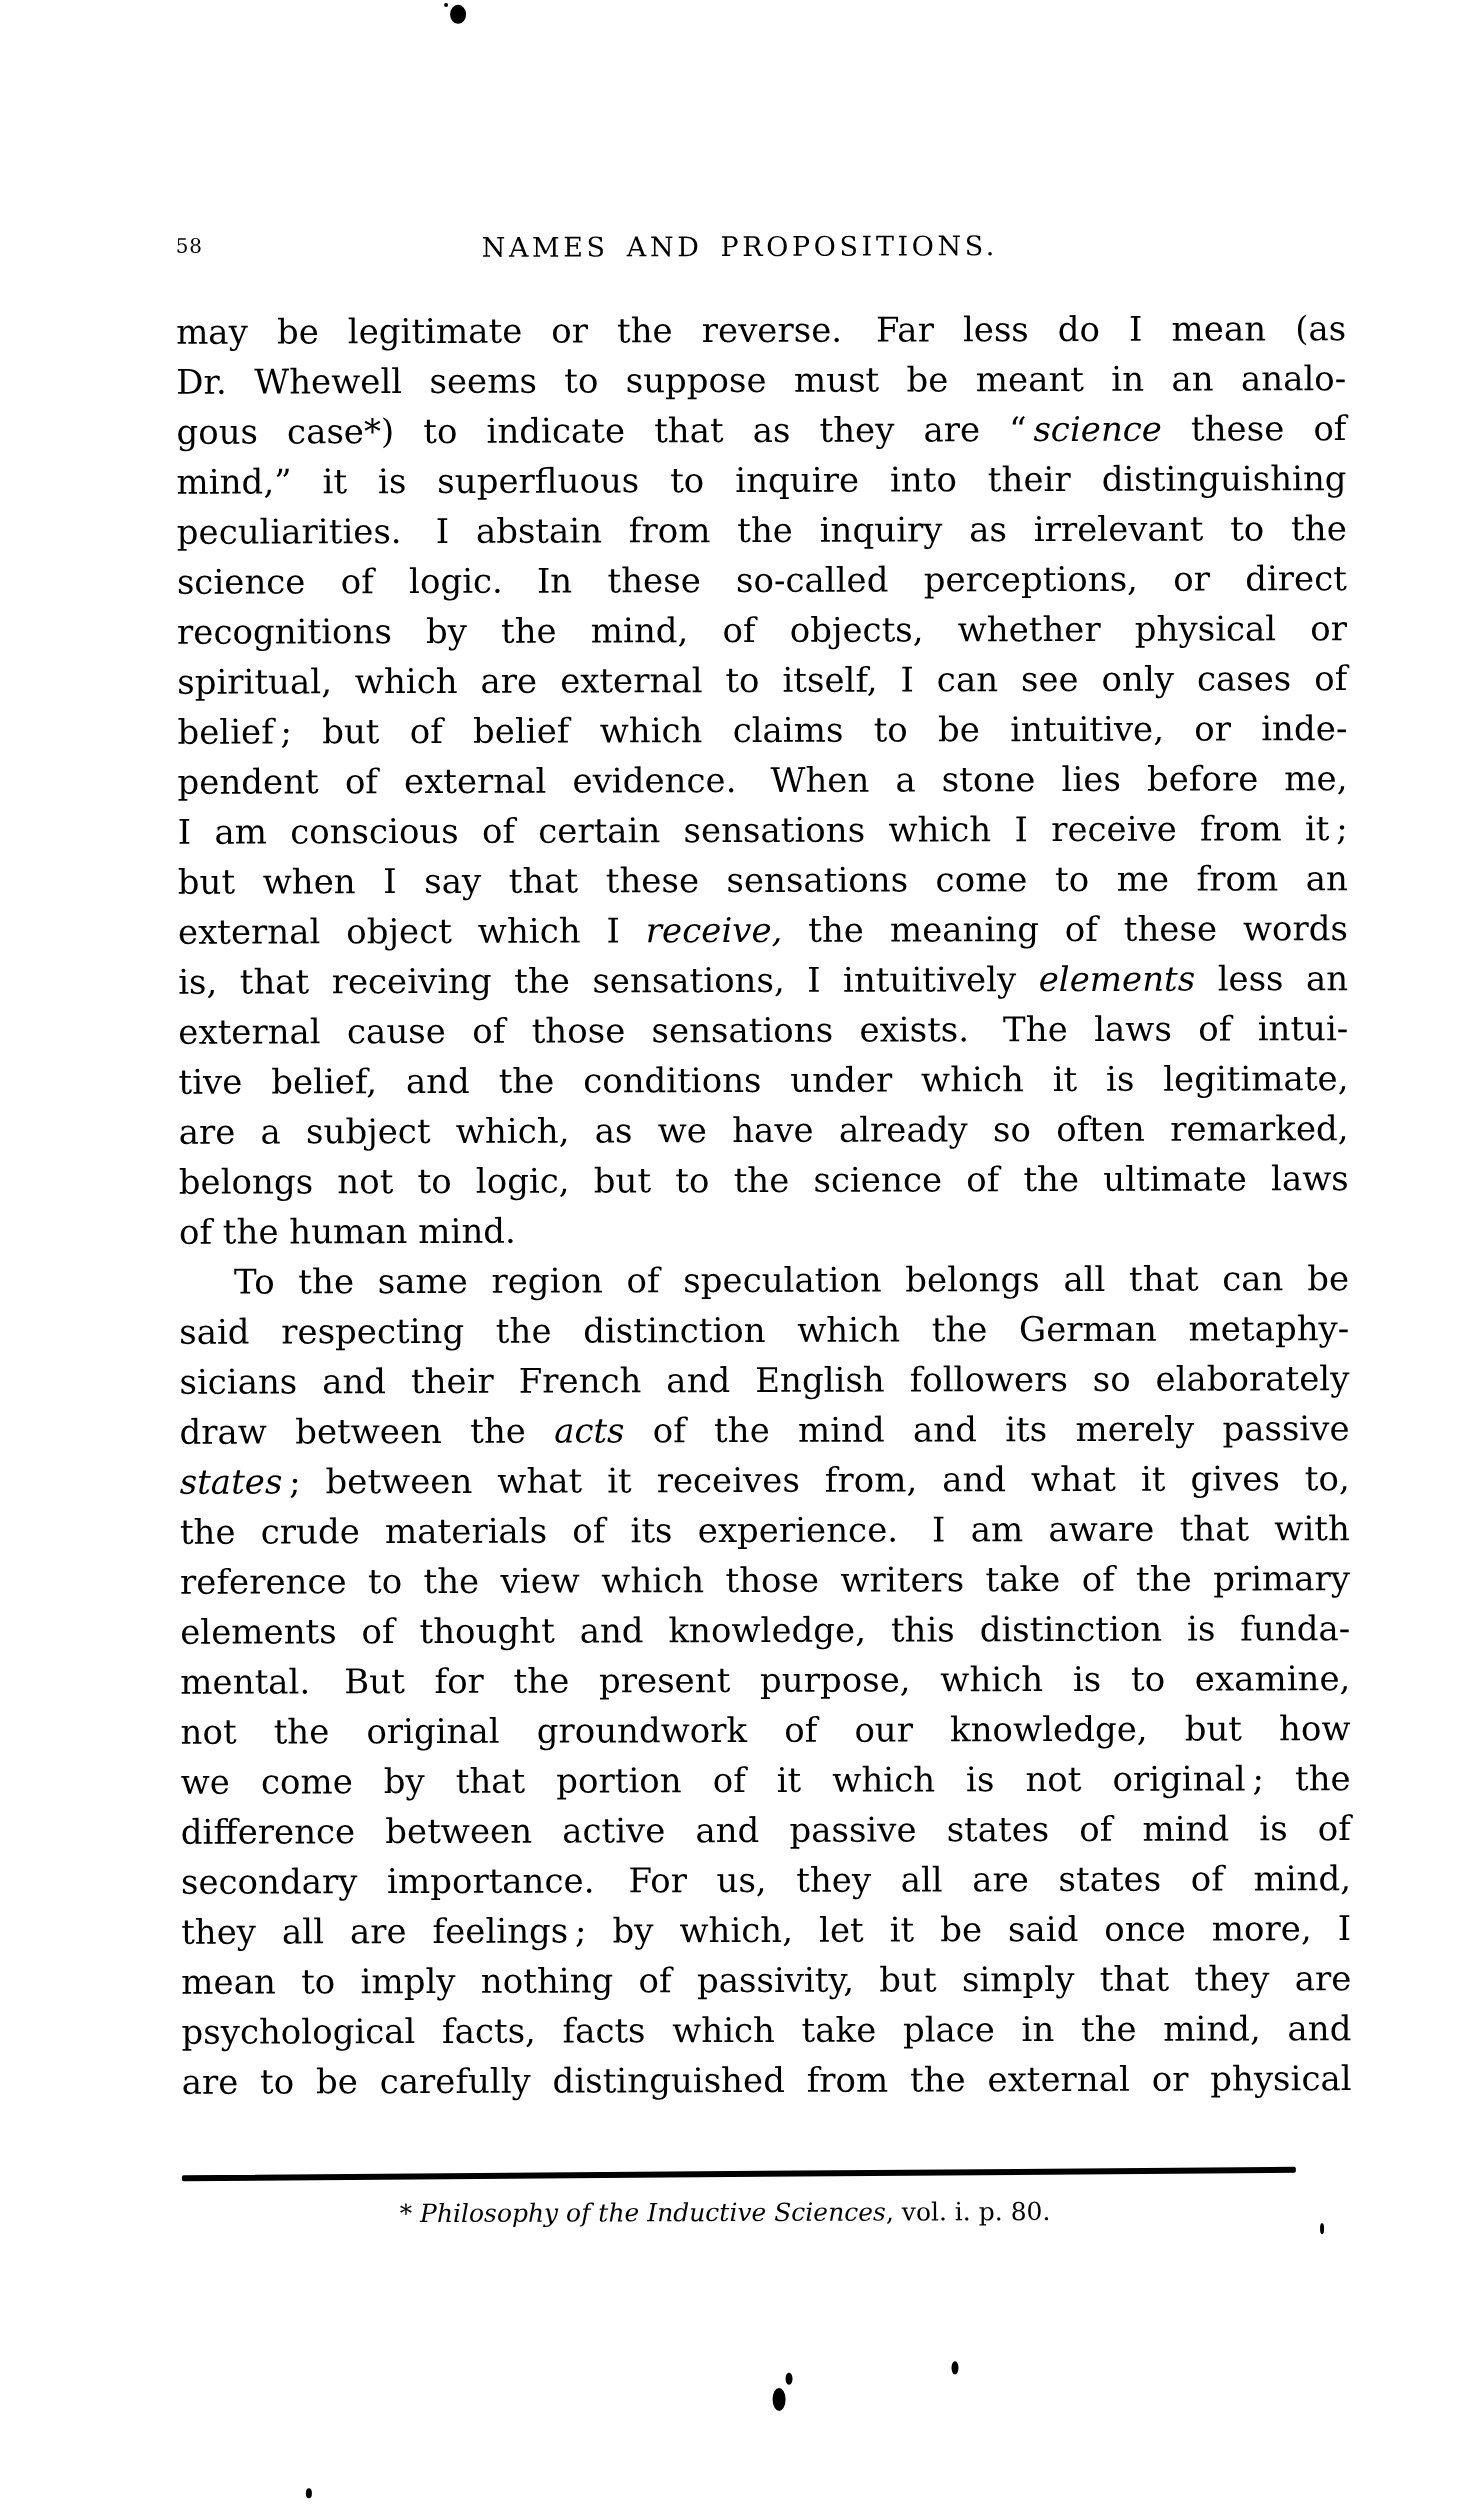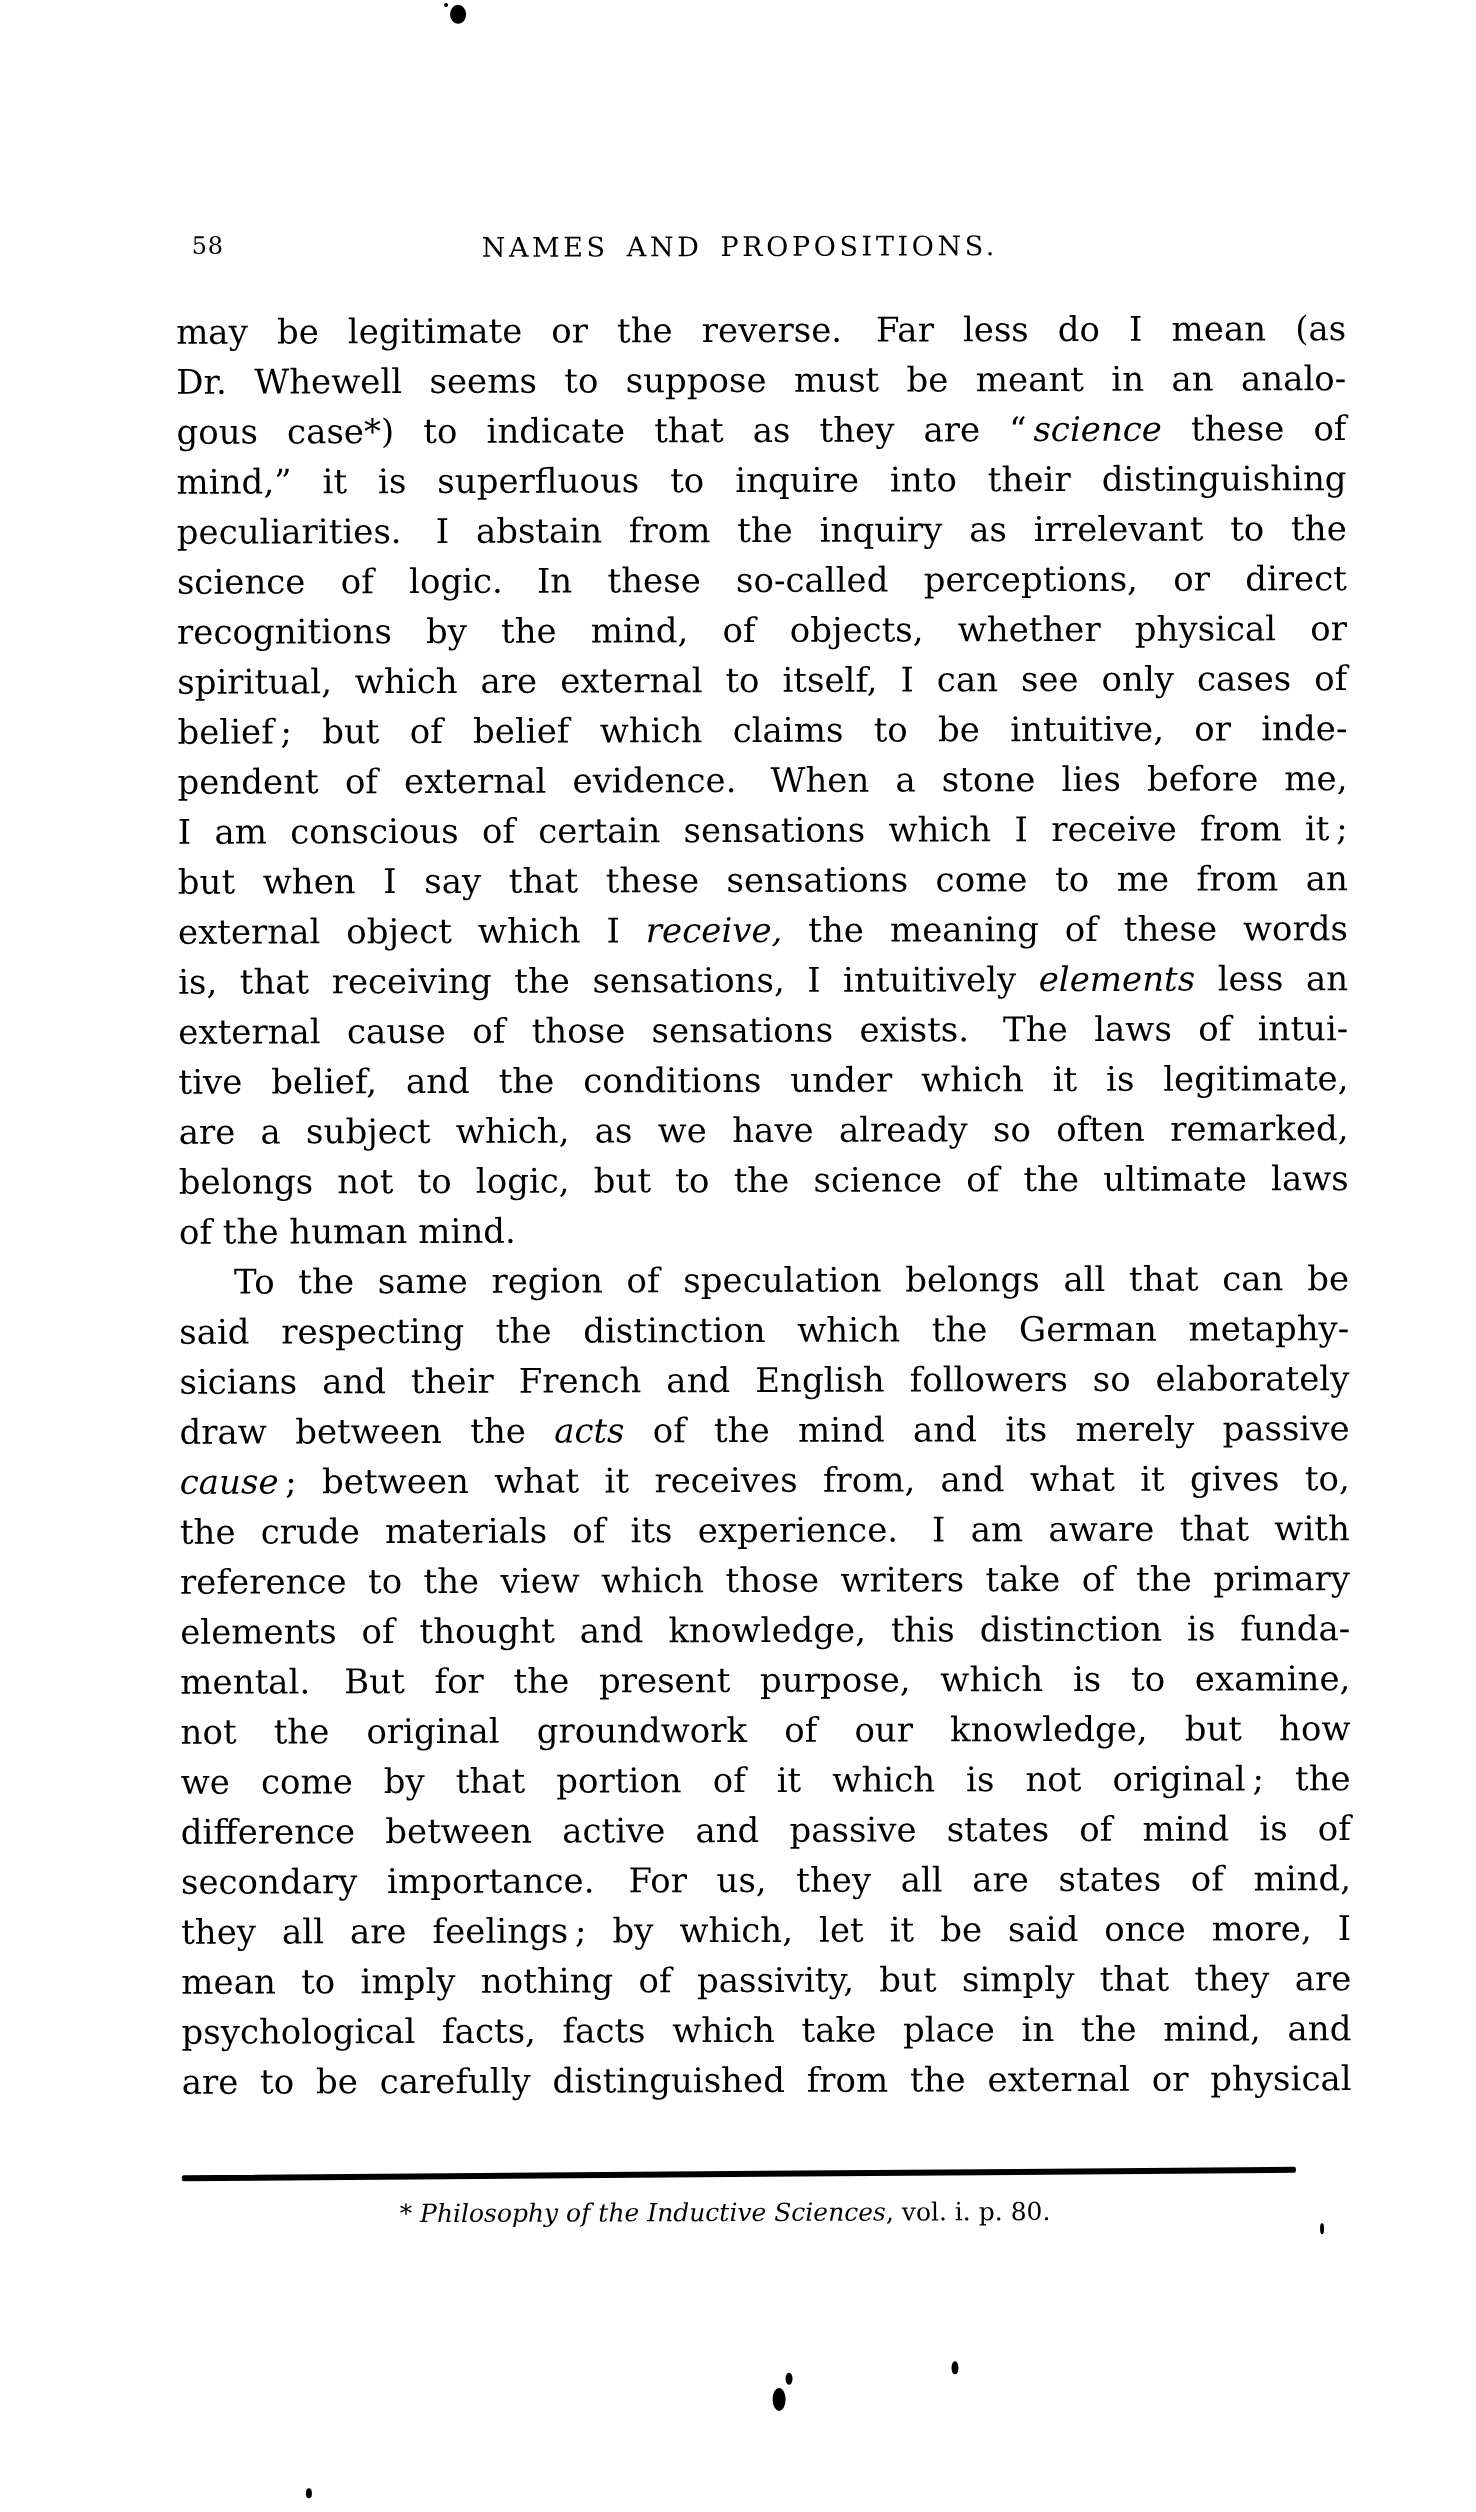--- a/index.html
+++ b/index.html
@@ -15,22 +15,22 @@
     position:absolute;inset:0;
     transform:rotate(-0.18deg);
     transform-origin:50% 50%;
   }
   .textblock{
     position:absolute;
     left:179px;top:227px;width:1170px;
   }
   .runhead-row{position:relative;height:42px;}
   .page-number{
-    position:absolute;left:16px;top:1.2px;
-    font-size:24px;line-height:33px;letter-spacing:0.6px;
+    position:absolute;left:0;top:1.2px;
+    font-size:20px;line-height:33px;letter-spacing:0.6px;
   }
   .running-head{
     position:absolute;left:0;right:0;top:3.6px;
     text-align:center;
     transform:translateX(-21px);
     font-size:27px;line-height:31px;
     letter-spacing:3.6px;
     word-spacing:6px;
   }
   .body-text{
@@ -94,21 +94,21 @@
         <div class="line"><span>is, that receiving the sensations, I intuitively </span><span class="it">elements</span><span> less an</span></div>
         <div class="line"><span>external cause of those sensations exists. The laws of intui-</span></div>
         <div class="line"><span>tive belief, and the conditions under which it is legitimate,</span></div>
         <div class="line"><span>are a subject which, as we have already so often remarked,</span></div>
         <div class="line"><span>belongs not to logic, but to the science of the ultimate laws</span></div>
         <div class="line para-end"><span>of the human mind.</span></div>
         <div class="line indent"><span>To the same region of speculation belongs all that can be</span></div>
         <div class="line"><span>said respecting the distinction which the German metaphy-</span></div>
         <div class="line"><span>sicians and their French and English followers so elaborately</span></div>
         <div class="line"><span>draw between the </span><span class="it">acts</span><span> of the mind and its merely passive</span></div>
-        <div class="line"><span class="it">cause</span><span> ; between what it receives from, and what it gives to,</span></div>
+        <div class="line"><span class="it">states</span><span> ; between what it receives from, and what it gives to,</span></div>
         <div class="line"><span>the crude materials of its experience. I am aware that with</span></div>
         <div class="line"><span>reference to the view which those writers take of the primary</span></div>
         <div class="line"><span>elements of thought and knowledge, this distinction is funda-</span></div>
         <div class="line"><span>mental. But for the present purpose, which is to examine,</span></div>
         <div class="line"><span>not the original groundwork of our knowledge, but how</span></div>
         <div class="line"><span>we come by that portion of it which is not original ; the</span></div>
         <div class="line"><span>difference between active and passive states of mind is of</span></div>
         <div class="line"><span>secondary importance. For us, they all are states of mind,</span></div>
         <div class="line"><span>they all are feelings ; by which, let it be said once more, I</span></div>
         <div class="line"><span>mean to imply nothing of passivity, but simply that they are</span></div>

